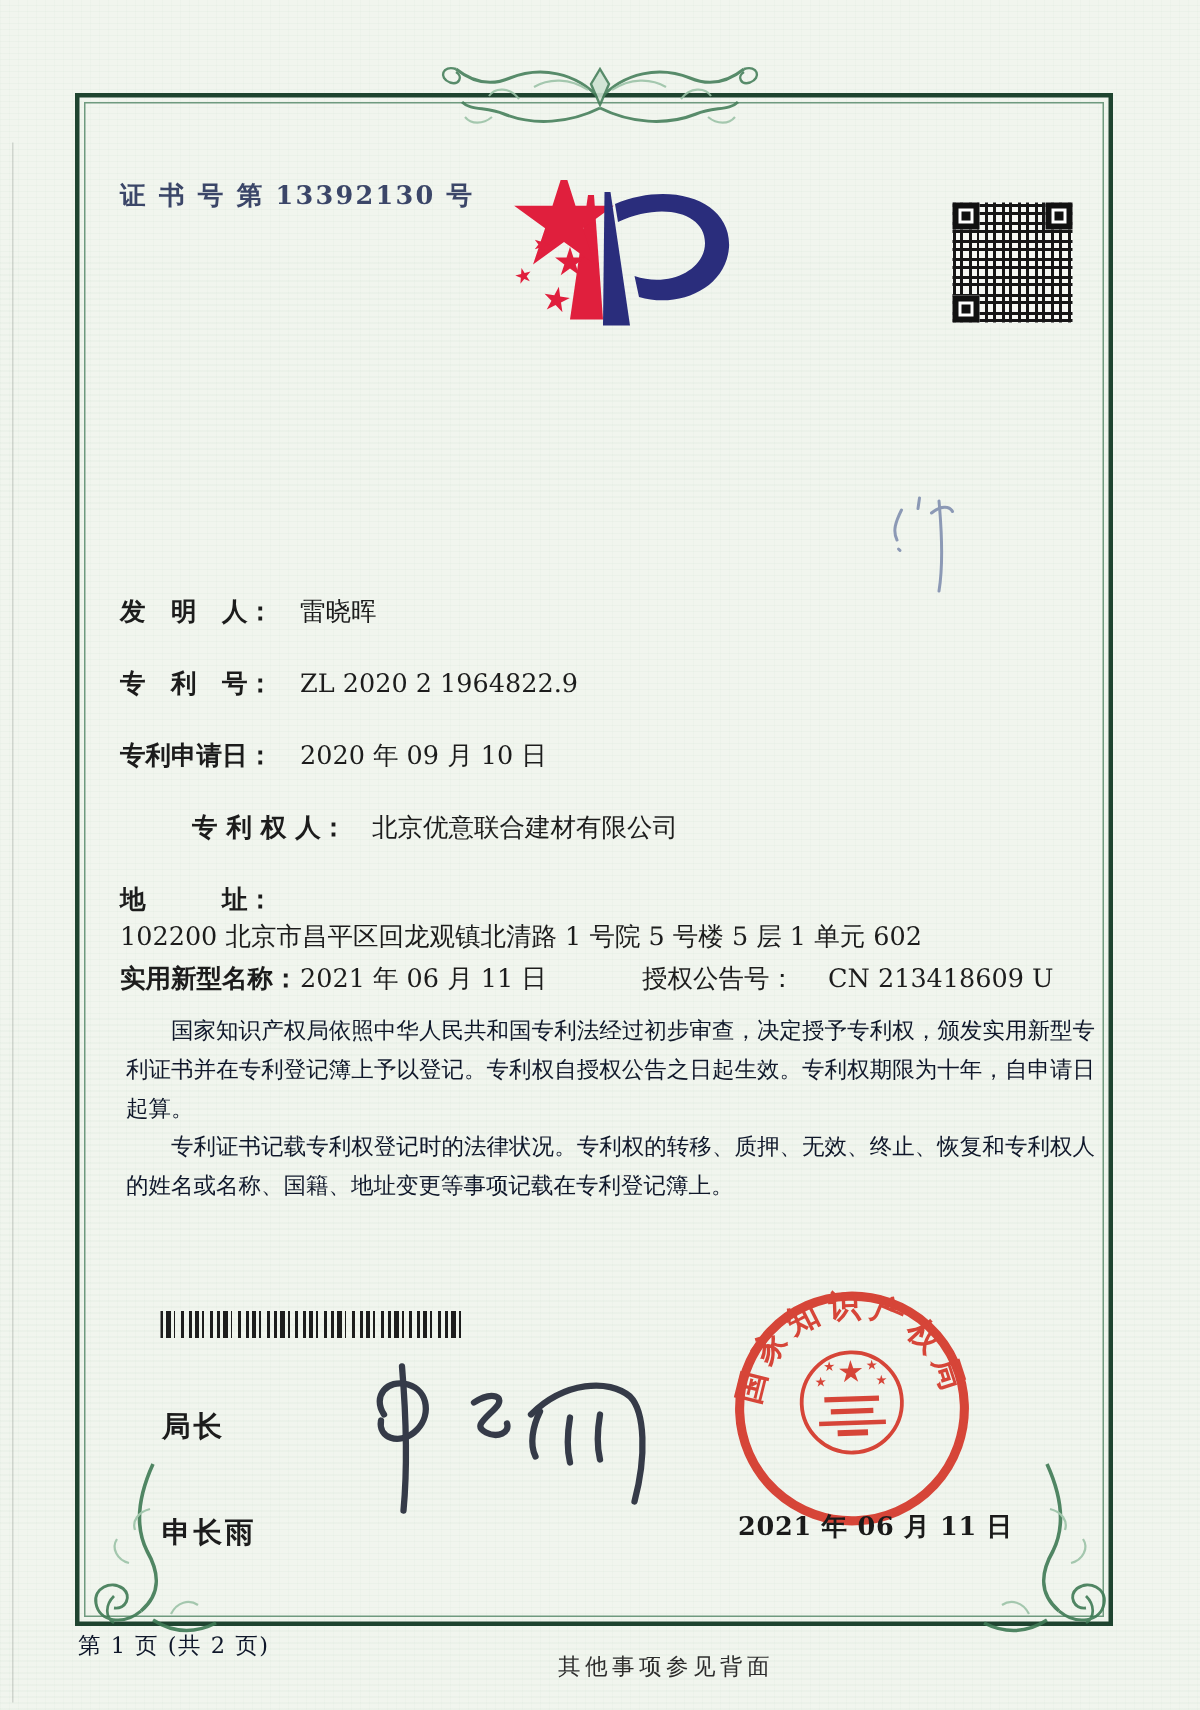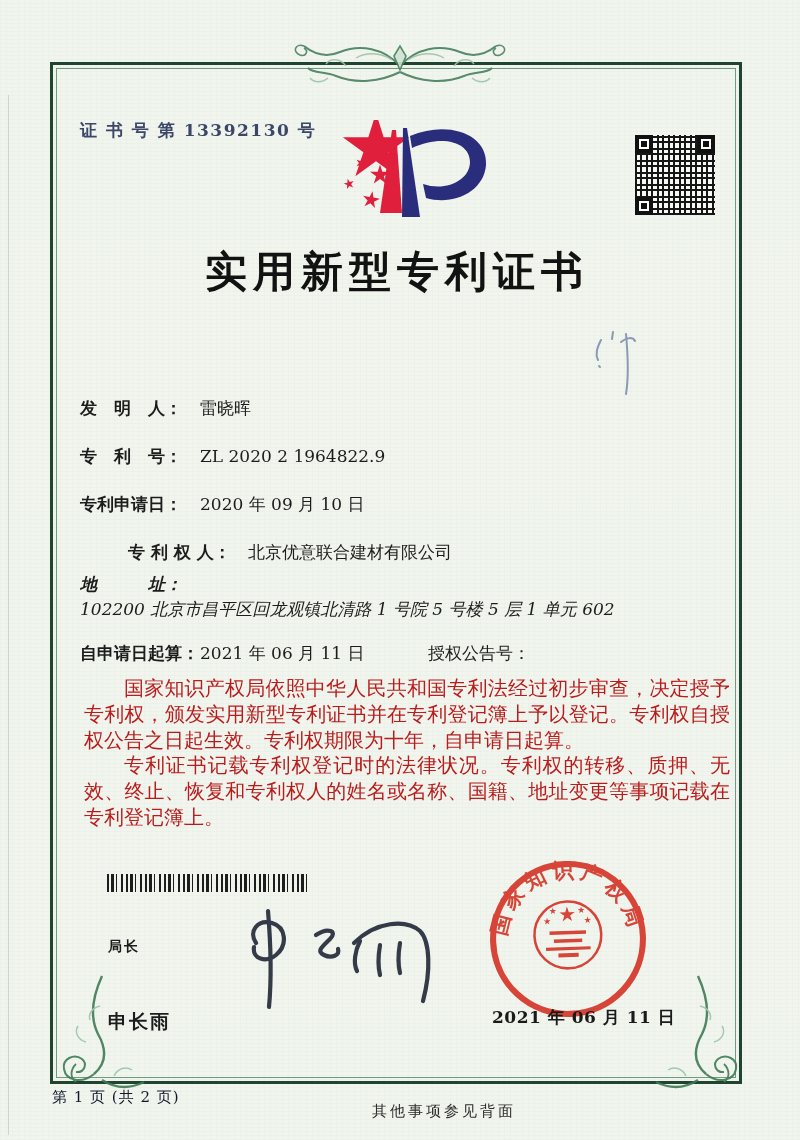--- a/index.html
+++ b/index.html
@@ -56,42 +56,42 @@
   }
 
   .field-row { position:absolute; left:80px; width:648px; font-size:17px; line-height:25px; }
   .flabel { display:inline-block; width:120px; font-weight:700; vertical-align:top; white-space:nowrap; }
   .fvalue { display:inline-block; vertical-align:top; }
   .row-name     { top:346px; }
   .row-inventor { top:396px; }
   .row-patno    { top:444px; }
   .row-appdate  { top:492px; }
   .row-patentee { top:540px;margin-left:48px; }
-  .row-address  { top:572px;font-style:italic; }
+  .row-address  { top:588px; }
   .row-address .fvalue { width:540px; }
   .row-grant    { top:641px; }
   .g-label { position:absolute; left:348px; width:122px; font-weight:400; white-space:nowrap; }
   .g-value { position:absolute; left:472px; white-space:nowrap; }
 
   .body-text {
     position:absolute; left:84px; top:676px; width:646px;
-    font-size:20px; line-height:25.8px; color:#b91c1c; text-align:justify;font-family:Liberation Serif, serif;
+    font-size:15px; line-height:25.8px; color:#0f172a; text-align:justify;font-family:Liberation Serif, serif;
   }
   .body-text p { margin:0; text-indent:2em; }
 
   .barcode {
     position:absolute; left:107px; top:874px; width:203px; height:18px;
     background:repeating-linear-gradient(90deg,
       #1d1d1d 0 2px, rgba(0,0,0,0) 2px 4px,
       #1d1d1d 4px 7px, rgba(0,0,0,0) 7px 9px,
       #1d1d1d 9px 10px, rgba(0,0,0,0) 10px 14px,
       #1d1d1d 14px 16px, rgba(0,0,0,0) 16px 19px);
   }
 
-  .director-title { position:absolute; left:108px; top:938px; font-size:14px; font-weight:700; letter-spacing:2px; }
+  .director-title { position:absolute; left:108px; top:938px; font-size:19px; font-weight:700; letter-spacing:2px; }
   .director-name  { position:absolute; left:108px; top:1009px; font-size:19px; font-weight:700; letter-spacing:2px; }
   .signature { position:absolute; left:228px; top:905px; width:210px; height:108px; }
 
   .seal { position:absolute; left:487px; top:858px; width:162px; height:162px; opacity:.93; transform:rotate(-2deg); }
   .seal-date {
     position:absolute; left:492px; top:1006px; width:160px; text-align:center;
     font-size:17px; font-weight:700; color:#1a1a1a; letter-spacing:.5px; white-space:nowrap;
   }
 
   .page-footer {
@@ -193,40 +193,40 @@
   <svg class="pen-mark" viewBox="0 0 64 74">
     <g stroke="#7383a8" stroke-width="2" fill="none" stroke-linecap="round">
       <path d="M18,18 C14,26 12,32 15,38"></path>
       <path d="M30,10 L29,17"></path>
       <path d="M38,20 C44,15 50,15 52,19"></path>
       <path d="M43,12 C45,34 46,54 43,72"></path>
       <path d="M16,44 l1,1"></path>
     </g>
   </svg>
 
-  <h1 class="title">实用新型专利证书</h1>
 
   <div class="field-row row-inventor">
     <span class="flabel">发　明　人：</span><span class="fvalue">雷晓晖</span>
   </div>
   <div class="field-row row-patno">
     <span class="flabel">专　利　号：</span><span class="fvalue">ZL 2020 2 1964822.9</span>
   </div>
   <div class="field-row row-appdate">
     <span class="flabel">专利申请日：</span><span class="fvalue">2020 年 09 月 10 日</span>
   </div>
   <div class="field-row row-patentee">
     <span class="flabel">专 利 权 人：</span><span class="fvalue">北京优意联合建材有限公司</span>
   </div>
   <div class="field-row row-address">
     <span class="flabel">地　　　址：</span><span class="fvalue">102200 北京市昌平区回龙观镇北清路 1 号院 5 号楼 5 层 1 单元 602</span>
   </div>
   <div class="field-row row-grant">
-    <span class="flabel">自申请日起算：</span><span class="fvalue">2021 年 06 月 11 日</span>
+    <span class="flabel">实用新型名称：</span><span class="fvalue">2021 年 06 月 11 日</span>
     <span class="g-label">授权公告号：</span>
+    <span class="g-value">CN 213418609 U</span>
   </div>
 
   <div class="body-text">
     <p>国家知识产权局依照中华人民共和国专利法经过初步审查，决定授予专利权，颁发实用新型专利证书并在专利登记簿上予以登记。专利权自授权公告之日起生效。专利权期限为十年，自申请日起算。</p>
     <p>专利证书记载专利权登记时的法律状况。专利权的转移、质押、无效、终止、恢复和专利权人的姓名或名称、国籍、地址变更等事项记载在专利登记簿上。</p>
   </div>
 
   <div class="barcode"></div>
 
   <div class="director-title">局长</div>

